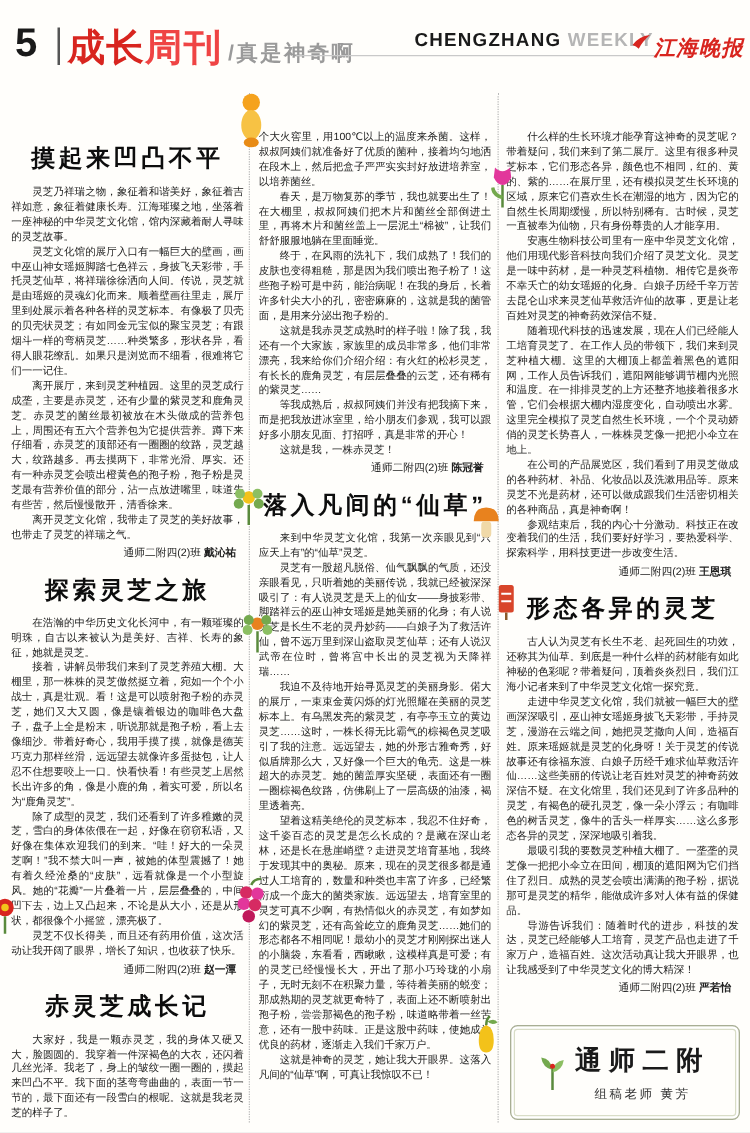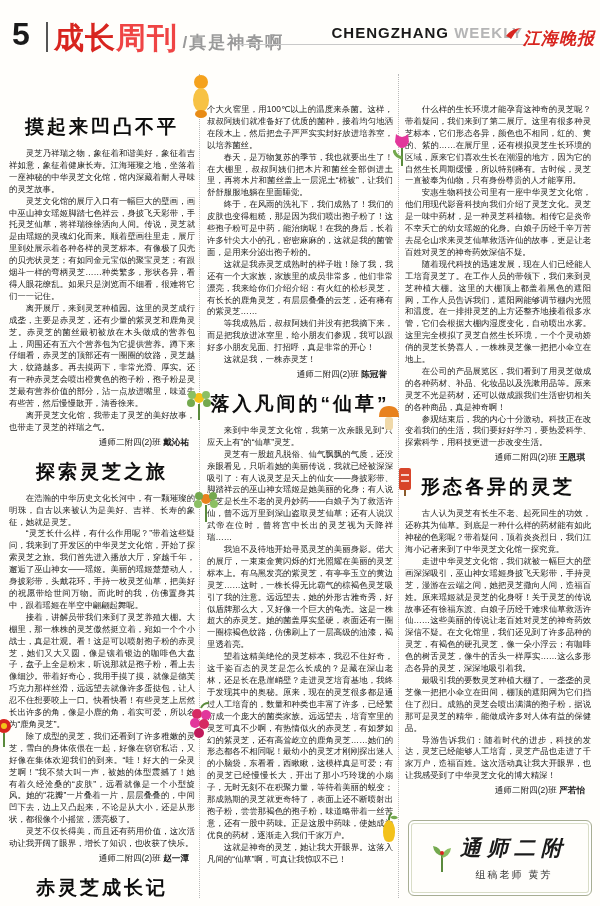--- a/index.html
+++ b/index.html
@@ -32,21 +32,21 @@
         text-indent:2em;margin:0;}
   .para.cont{text-indent:0;}
   .byline{font-size:8.6px;color:#222;text-align:right;margin:3px 6px 5px 0;}
   .byline b{font-weight:700;}
   
   #footer-box{position:absolute;left:408px;top:820px;width:182px;height:74px;
               border:1px solid #a8ae94;border-radius:6px;background:#fffefb;
               box-shadow:inset 0 0 0 2px #fff,inset 0 0 0 3px #d9ddc7;
               display:flex;align-items:center;justify-content:center;gap:8px;}
   .footer-text{text-align:center;}
-  .footer-school{font-size:21px;font-weight:900;color:#1a1a1a;letter-spacing:6px;font-style:italic;}
+  .footer-school{font-size:21px;font-weight:900;color:#1a1a1a;letter-spacing:6px;}
   .footer-staff{font-size:10px;color:#333;letter-spacing:2px;margin-top:6px;}
   
   .decor{position:absolute;}
 </style>
 </head>
 <body>
 
 <div id="page">
 
   <div id="header">
@@ -79,21 +79,20 @@
       <p class="para">灵芝文化馆的展厅入口有一幅巨大的壁画，画中巫山神女瑶姬脚踏七色祥云，身披飞天彩带，手托灵芝仙草，将祥瑞徐徐洒向人间。传说，灵芝就是由瑶姬的灵魂幻化而来。顺着壁画往里走，展厅里到处展示着各种各样的灵芝标本。有像极了贝壳的贝壳状灵芝；有如同金元宝似的聚宝灵芝；有跟烟斗一样的弯柄灵芝……种类繁多，形状各异，看得人眼花缭乱。如果只是浏览而不细看，很难将它们一一记住。</p>
       <p class="para">离开展厅，来到灵芝种植园。这里的灵芝成行成垄，主要是赤灵芝，还有少量的紫灵芝和鹿角灵芝。赤灵芝的菌丝最初被放在木头做成的营养包上，周围还有五六个营养包为它提供营养。蹲下来仔细看，赤灵芝的顶部还有一圈圈的纹路，灵芝越大，纹路越多。再去摸两下，非常光滑、厚实。还有一种赤灵芝会喷出橙黄色的孢子粉，孢子粉是灵芝最有营养价值的部分，沾一点放进嘴里，味道先有些苦，然后慢慢散开，清香徐来。</p>
       <p class="para">离开灵芝文化馆，我带走了灵芝的美好故事，也带走了灵芝的祥瑞之气。</p>
       <div class="byline">
         <span>通师二附四(2)班</span> <b>戴沁祐</b>
       </div>
     </div>
     <div>
       <h2 class="article-title">探索灵芝之旅</h2>
       <p class="para">在浩瀚的中华历史文化长河中，有一颗璀璨的明珠，自古以来被认为是美好、吉祥、长寿的象征，她就是灵芝。</p>
-      <p class="para">“灵芝长什么样，有什么作用呢？”带着这些疑问，我来到了开发区的中华灵芝文化馆，开始了探索灵芝之旅。我们首先进入播放大厅，穿越千年，邂逅了巫山神女——瑶姬。美丽的瑶姬楚楚动人，身披彩带，头戴花环，手持一枚灵芝仙草，把美好的祝愿带给世间万物。而此时的我，仿佛置身其中，跟着瑶姬在半空中翩翩起舞呢。</p>
       <p class="para">接着，讲解员带我们来到了灵芝养殖大棚。大棚里，那一株株的灵芝傲然挺立着，宛如一个个小战士，真是壮观。看！这是可以喷射孢子粉的赤灵芝，她们又大又圆，像是镶着银边的咖啡色大盘子，盘子上全是粉末，听说那就是孢子粉，看上去像细沙。带着好奇心，我用手摸了摸，就像是德芙巧克力那样丝滑，远远望去就像许多蛋挞包，让人忍不住想要咬上一口。快看快看！有些灵芝上居然长出许多的角，像是小鹿的角，着实可爱，所以名为“鹿角灵芝”。</p>
       <p class="para">除了成型的灵芝，我们还看到了许多稚嫩的灵芝，雪白的身体依偎在一起，好像在窃窃私语，又好像在集体欢迎我们的到来。“哇！好大的一朵灵芝啊！”我不禁大叫一声，被她的体型震撼了！她有着久经沧桑的“皮肤”，远看就像是一个小型旋风。她的“花瓣”一片叠着一片，层层叠叠的，中间凹下去，边上又凸起来，不论是从大小，还是从形状，都很像个小摇篮，漂亮极了。</p>
       <p class="para">灵芝不仅长得美，而且还有药用价值，这次活动让我开阔了眼界，增长了知识，也收获了快乐。</p>
       <div class="byline">
         <span>通师二附四(2)班</span> <b>赵一潭</b>
       </div>
     </div>
     <div>
       <h2 class="article-title">赤灵芝成长记</h2>
       <p class="para">大家好，我是一颗赤灵芝，我的身体又硬又大，脸圆圆的。我穿着一件深褐色的大衣，还闪着几丝光泽。我老了，身上的皱纹一圈一圈的，摸起来凹凸不平。我下面的茎弯弯曲曲的，表面一节一节的，最下面还有一段雪白的根呢。这就是我老灵芝的样子了。</p>

